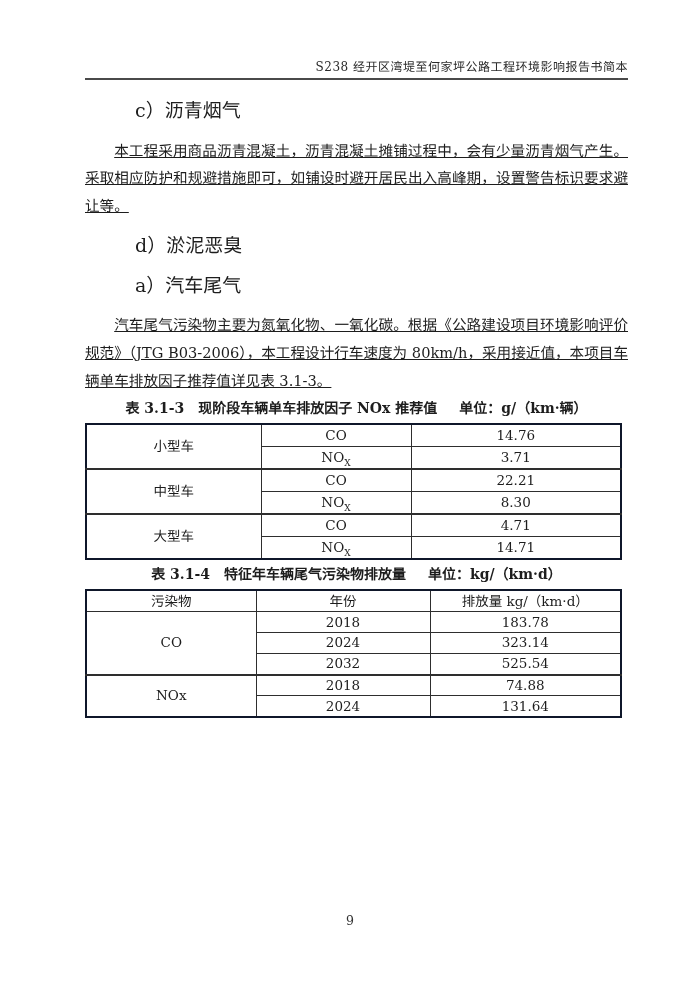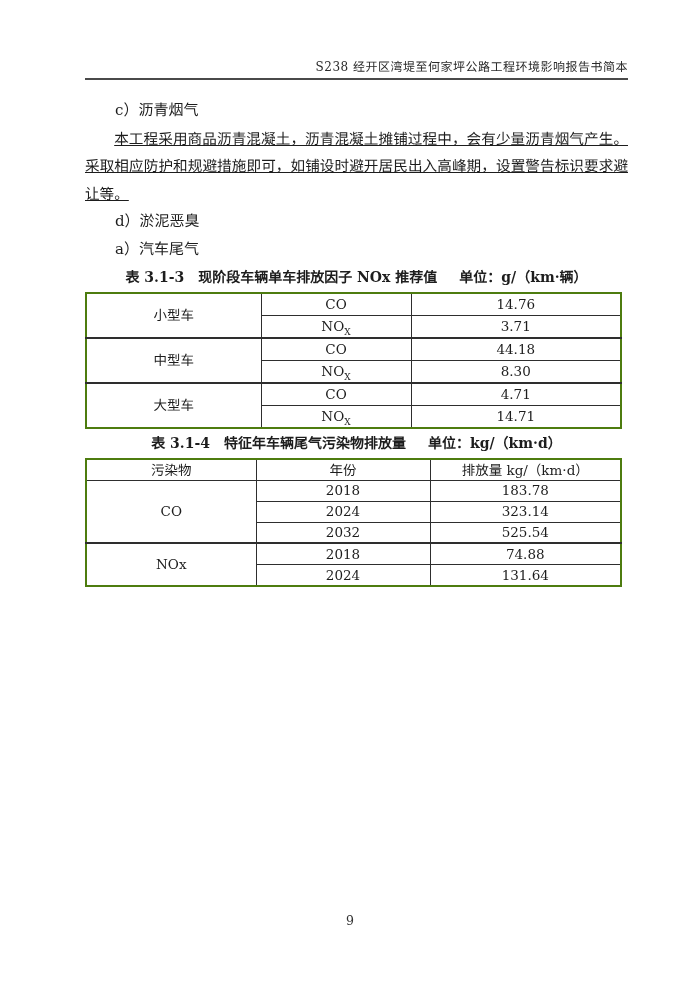--- a/index.html
+++ b/index.html
@@ -27,39 +27,39 @@
     color: #2a2a2a;
     white-space: nowrap;
   }
   .content {
     margin-top: 17px;
     font-size: 14.6px;
     line-height: 27.7px;
     text-align: justify;
   }
   .para { margin: 0; text-indent: 2em; text-decoration: underline; }
-  .heading { margin: 0; text-indent: 2em; font-weight: normal; font-size: 15px; }
+  .heading { margin: 12px; text-indent: 2em; font-weight: normal; font-size: 19px; }
   .heading-plain { margin: 0; text-indent: 0; font-weight: normal; font-size: 14.6px; }
   .table-caption {
     margin-top: 3px;
     margin-bottom: 3px;
     text-align: center;
     text-indent: 0;
     font-weight: bold;
     font-size: 14px;
     line-height: 23px;
     white-space: nowrap;
   }
   .table-caption .cap-label { margin-right: 14px; }
   .table-caption .cap-unit { margin-left: 22px; margin-top: 20px; }
   table.doc-table {
     border-collapse: collapse;
     table-layout: fixed;
     width: 535px;
-    border: 2px solid #4d7c0f;
+    border: 2px solid #0f172a;
   }
   table.doc-table td, table.doc-table th {
     border: 1px solid #2e2e2e;
     text-align: center;
     vertical-align: middle;
     font-weight: normal;
     font-size: 13.5px;
     padding: 0;
     line-height: 1.1;
     overflow: hidden;
@@ -89,20 +89,21 @@
   </div>
 
   <div class="content">
 
     <p class="heading">c）沥青烟气</p>
     <p class="para">本工程采用商品沥青混凝土，沥青混凝土摊铺过程中，会有少量沥青烟气产生。采取相应防护和规避措施即可，如铺设时避开居民出入高峰期，设置警告标识要求避让等。</p>
 
     <p class="heading">d）淤泥恶臭</p>
 
     <p class="heading">a）汽车尾气</p>
+    <p class="para">汽车尾气污染物主要为氮氧化物、一氧化碳。根据《公路建设项目环境影响评价规范》（JTG B03-2006），本工程设计行车速度为 80km/h，采用接近值，本项目车辆单车排放因子推荐值详见表 3.1-3。</p>
 
     <p class="table-caption">
       <span class="cap-label">表 3.1-3</span><span>现阶段车辆单车排放因子 NOx 推荐值</span><span class="cap-unit">单位：g/（km·辆）</span>
     </p>
 
     <table class="doc-table t1">
       <colgroup>
           <col style="width:175px">
           <col style="width:150px">
           <col style="width:210px">
@@ -113,21 +114,21 @@
         <td><span>CO</span><sub class="chem"></sub></td>
         <td>14.76</td>
       </tr>
       <tr>
         <td><span>NO</span><sub class="chem">X</sub></td>
         <td>3.71</td>
       </tr>
       <tr class="gsep">
         <td rowspan="2">中型车</td>
         <td><span>CO</span><sub class="chem"></sub></td>
-        <td>44.18</td>
+        <td>22.21</td>
       </tr>
       <tr>
         <td><span>NO</span><sub class="chem">X</sub></td>
         <td>8.30</td>
       </tr>
       <tr class="gsep">
         <td rowspan="2">大型车</td>
         <td><span>CO</span><sub class="chem"></sub></td>
         <td>4.71</td>
       </tr>

